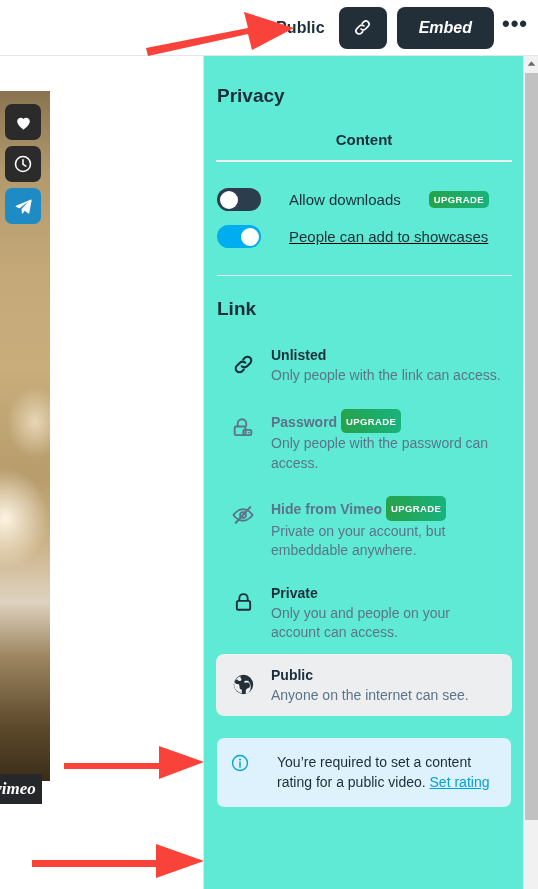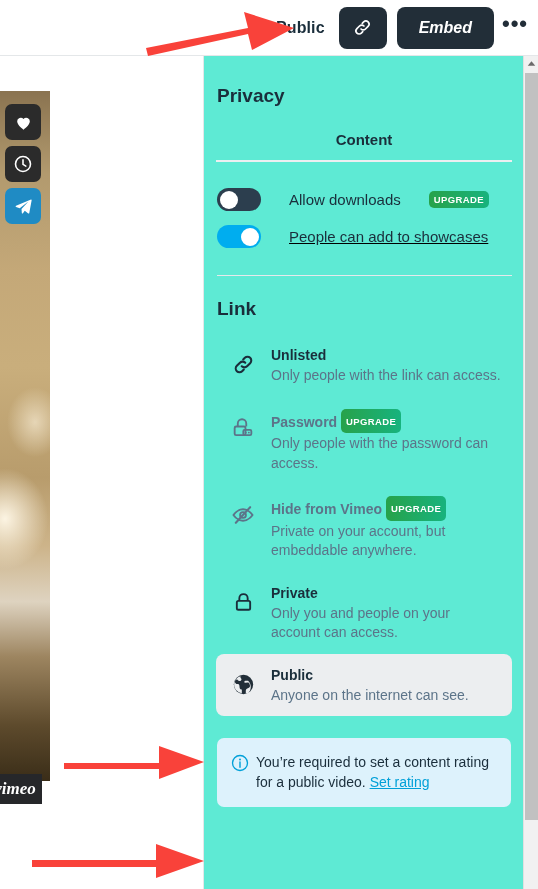--- a/index.html
+++ b/index.html
@@ -304,21 +304,21 @@
   .opt-desc {
     font-size: 14px;
     color: #5c7489;
     line-height: 19.5px;
     margin-top: 1px;
   }
 
   
   .info-banner {
     display: flex;
-    gap: 6px;
+    gap: 27px;
     background: #ddf2fc;
     border-radius: 7px;
     margin: 22px 1px 0 1px;
     padding: 14px 14px 15px 13px;
     align-items: flex-start;
   }
   .info-text {
     font-size: 14px;
     color: #1a2e3b;
     line-height: 20px;

